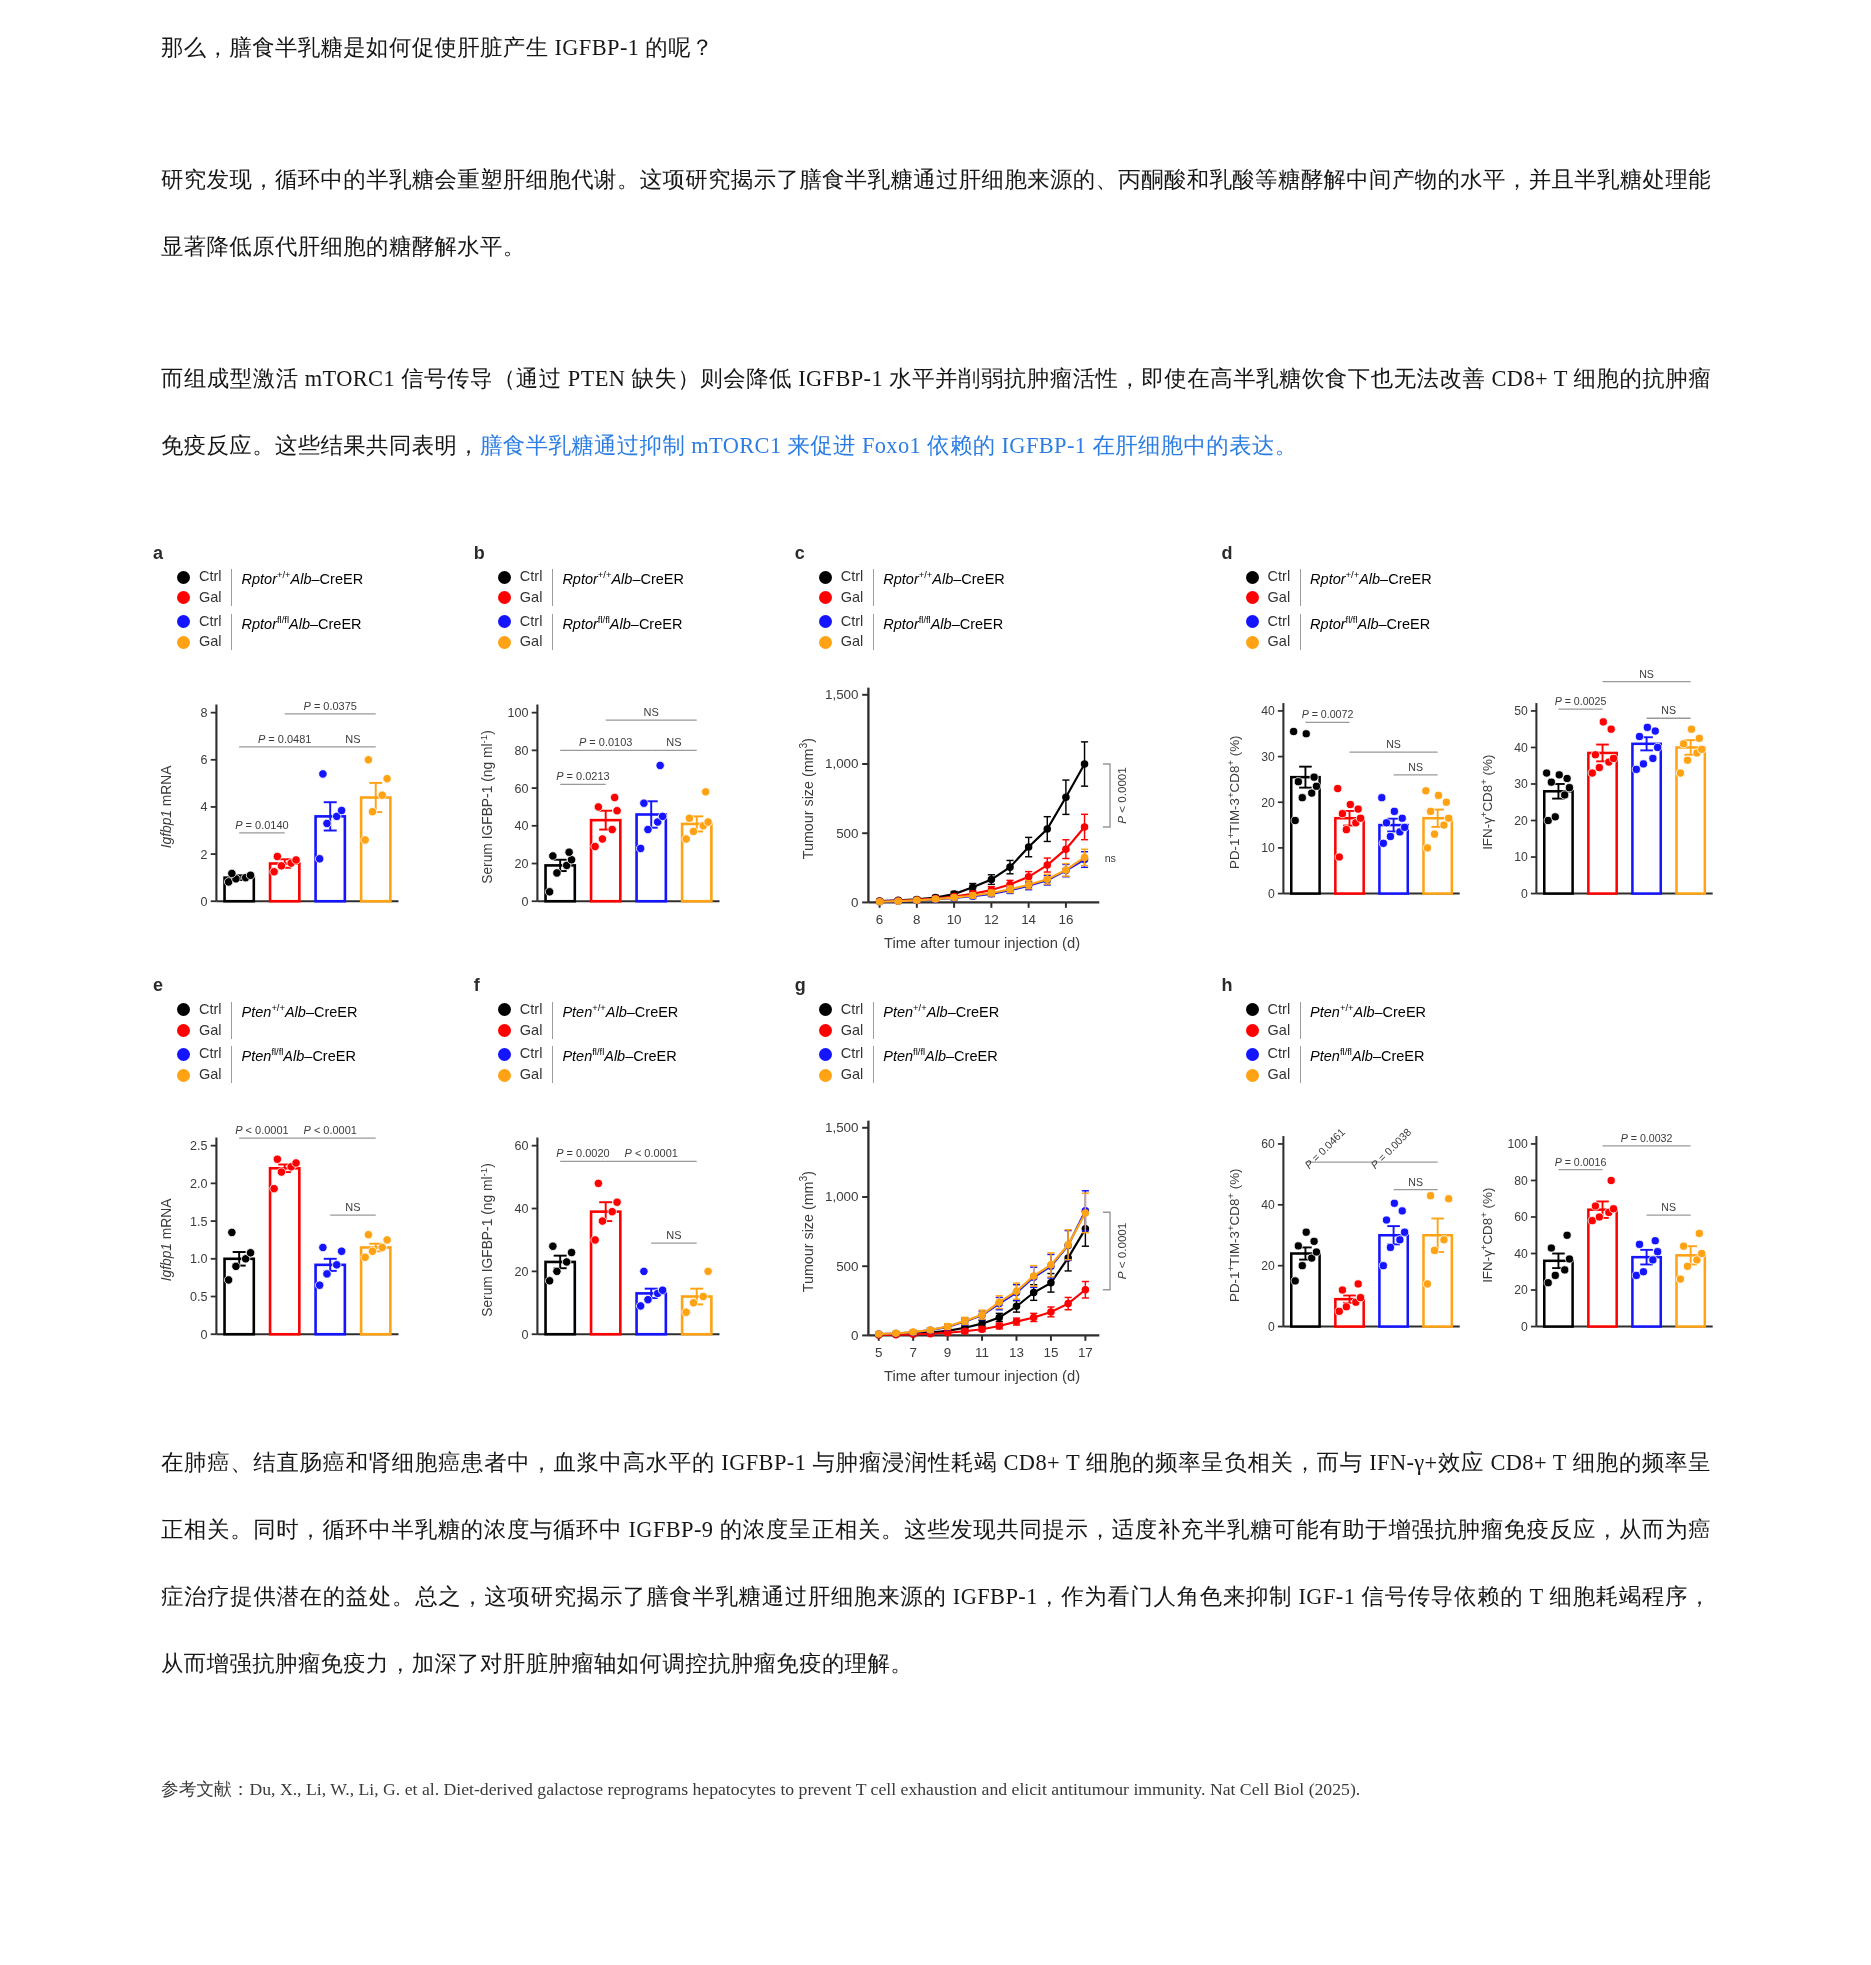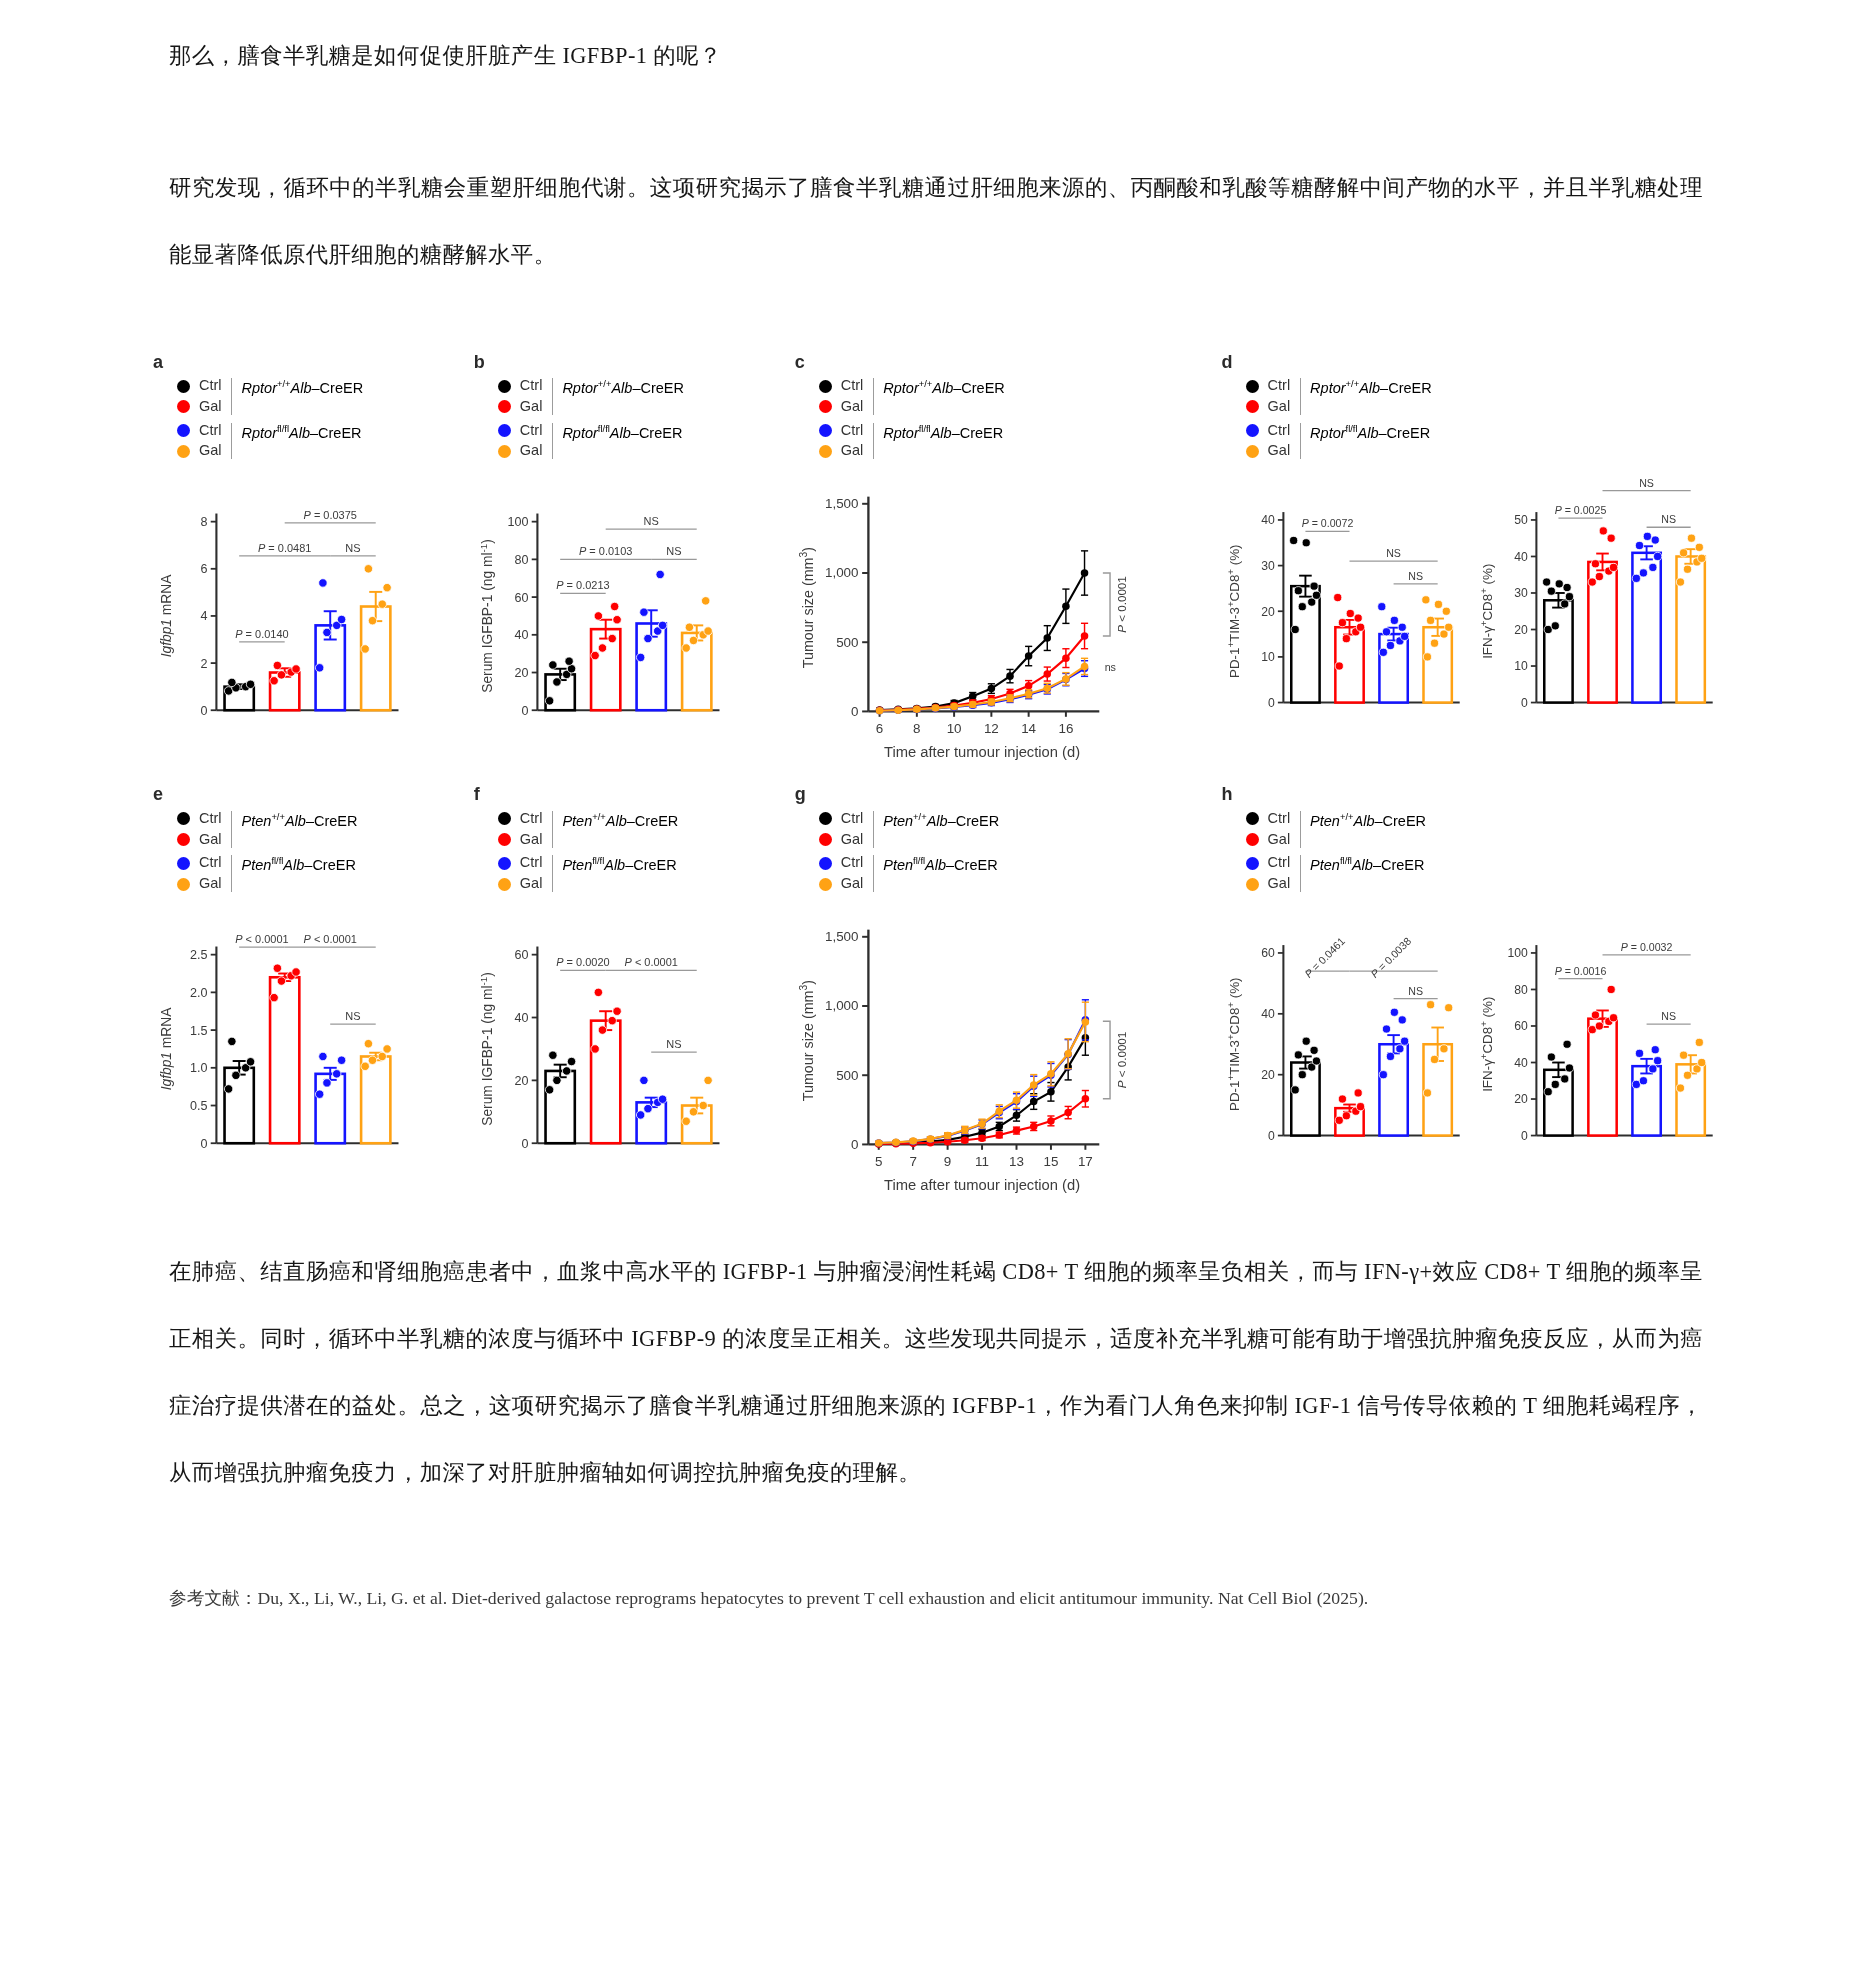--- a/index.html
+++ b/index.html
@@ -1,18 +1,18 @@
 <!DOCTYPE html>
 <html style="font-size:6.3px"><head>
 <meta charset="utf-8">
 <style>
   html,body{margin:0;padding:0;background:#ffffff;}
   body{width:1872px;min-height:2302px;font-family:"Liberation Serif","DejaVu Serif",serif;}
   .page{box-sizing:border-box;width:1872px;padding:5.5px 153px 23.6px 153px;}
-  p{margin:16px;}
+  p{margin:8px;}
   .body-text{font-size:22.4px;line-height:67px;color:#161616;text-align:justify;margin-bottom:65px;letter-spacing:0.4px;}
   .highlight{color:#2b7de3;}
   .ref-text{font-size:17.7px;line-height:55px;color:#3a3a3a;text-align:justify;margin-top:38px;margin-bottom:0;}
   
   #figure{display:flex;flex-direction:column;gap:17.3px;margin:19px 0 38px 0;}
   .fig-row{display:flex;justify-content:space-between;align-items:flex-start;}
   .panel{display:flex;flex-direction:column;}
   .plabel{font-family:"Liberation Sans","DejaVu Sans",sans-serif;font-weight:700;font-size:18px;color:#2b2b2b;line-height:1;margin-bottom:5.5px;}
   .legend{margin:2.4px 0 8.6px 24.4px;display:flex;flex-direction:column;gap:7.9px;}
   .lpair{display:flex;align-items:flex-start;gap:9.4px;}
@@ -26,20 +26,21 @@
   .lgeno sup{font-size:9.4px;}
   svg{display:block;}
   .dbl{display:flex;gap:9.4px;align-items:flex-start;}
 </style>
 </head>
 <body>
 
 <div class="page">
   <p class="body-text">那么，膳食半乳糖是如何促使肝脏产生 IGFBP-1 的呢？</p>
   <p class="body-text">研究发现，循环中的半乳糖会重塑肝细胞代谢。这项研究揭示了膳食半乳糖通过肝细胞来源的、丙酮酸和乳酸等糖酵解中间产物的水平，并且半乳糖处理能显著降低原代肝细胞的糖酵解水平。</p>
+  <p class="body-text"><span>而组成型激活 mTORC1 信号传导（通过 PTEN 缺失）则会降低 IGFBP-1 水平并削弱抗肿瘤活性，即使在高半乳糖饮食下也无法改善 CD8+ T 细胞的抗肿瘤免疫反应。这些结果共同表明，</span><span class="highlight">膳食半乳糖通过抑制 mTORC1 来促进 Foxo1 依赖的 IGFBP-1 在肝细胞中的表达。</span></p>
 
   <div id="figure">
       <div class="fig-row">
         <div class="panel">
           <div class="plabel">a</div>
           <div class="legend">
             <div class="lpair">
               <div class="ldots">
                 <div class="lrow">
                   <span class="ldot" style="background: rgb(0, 0, 0);"></span>

